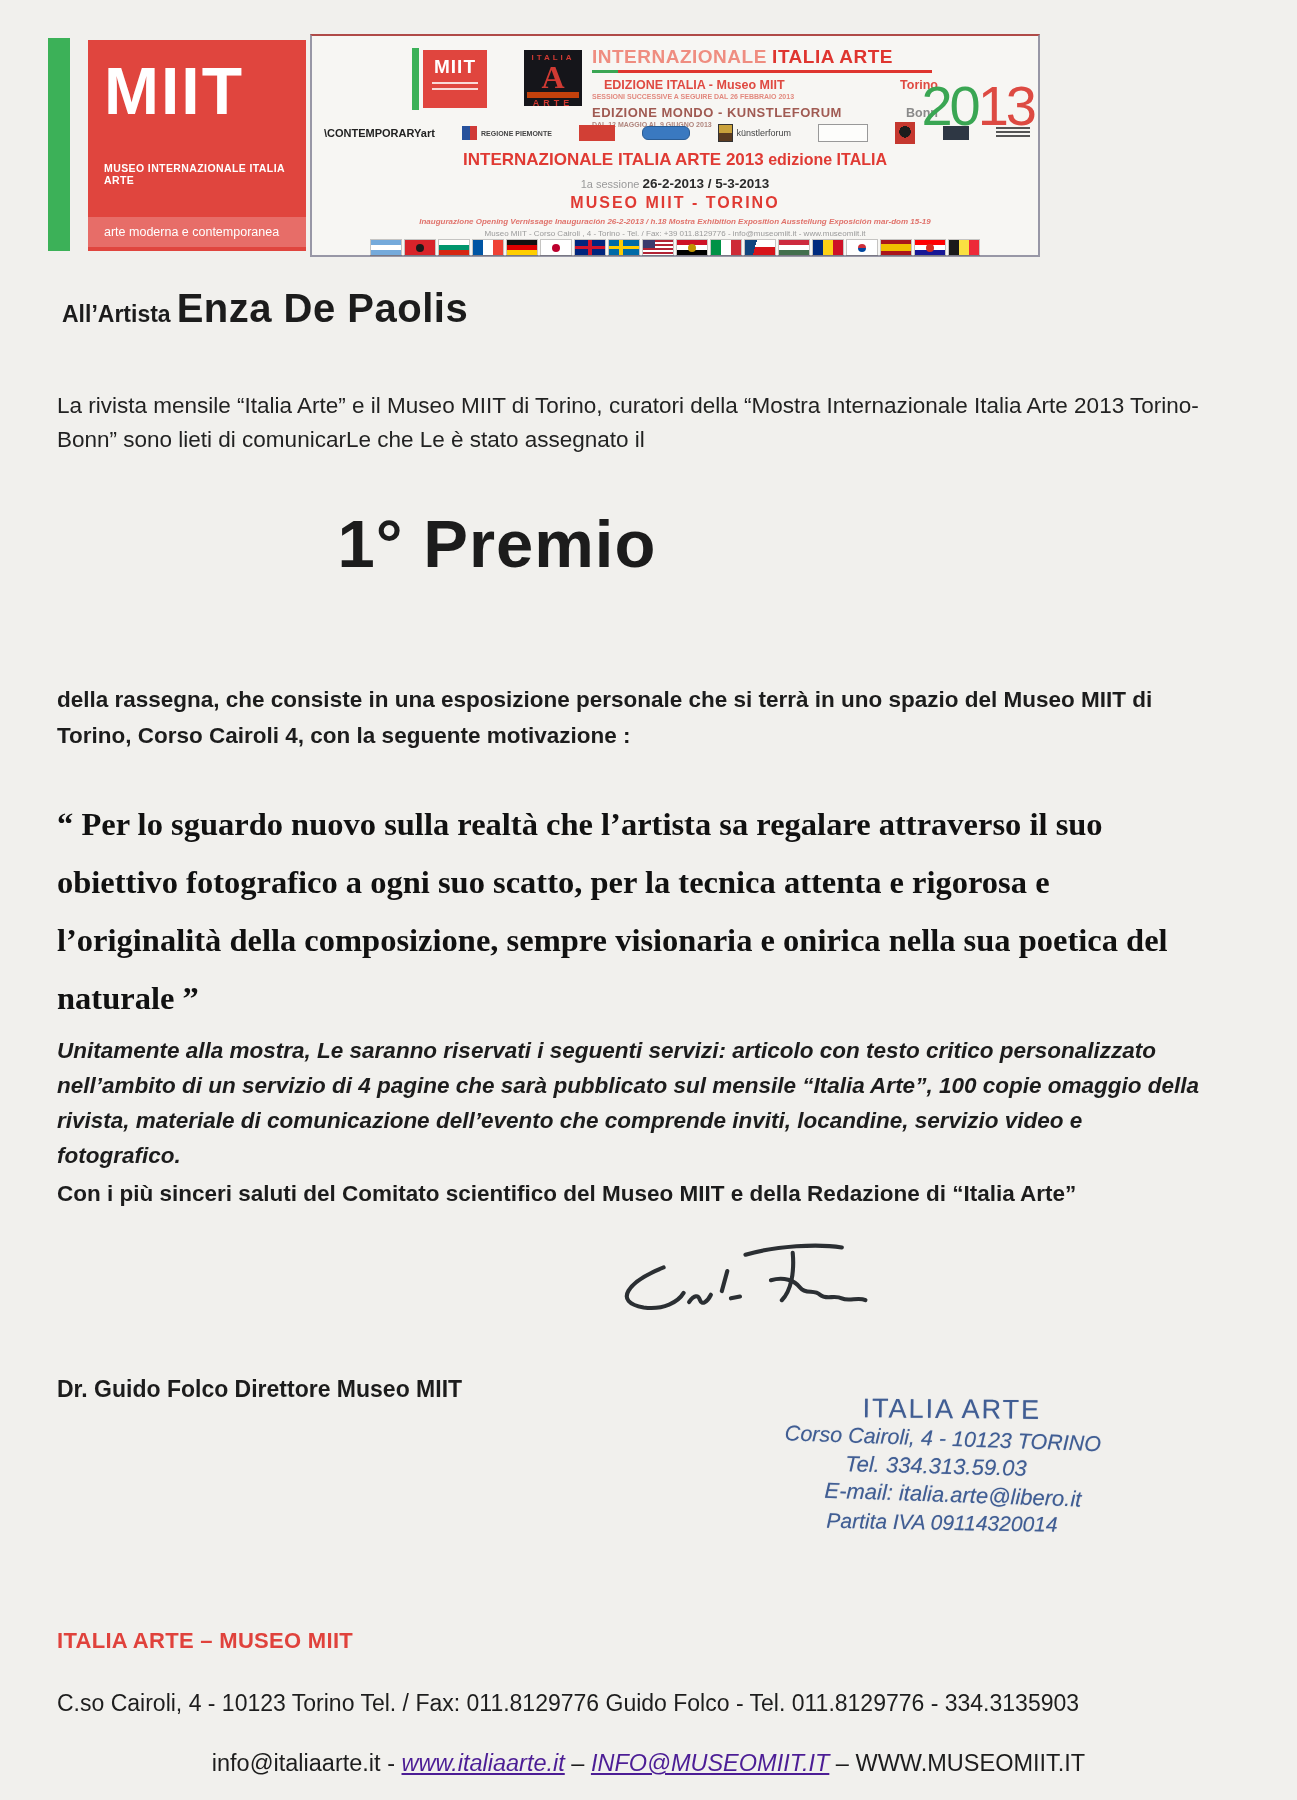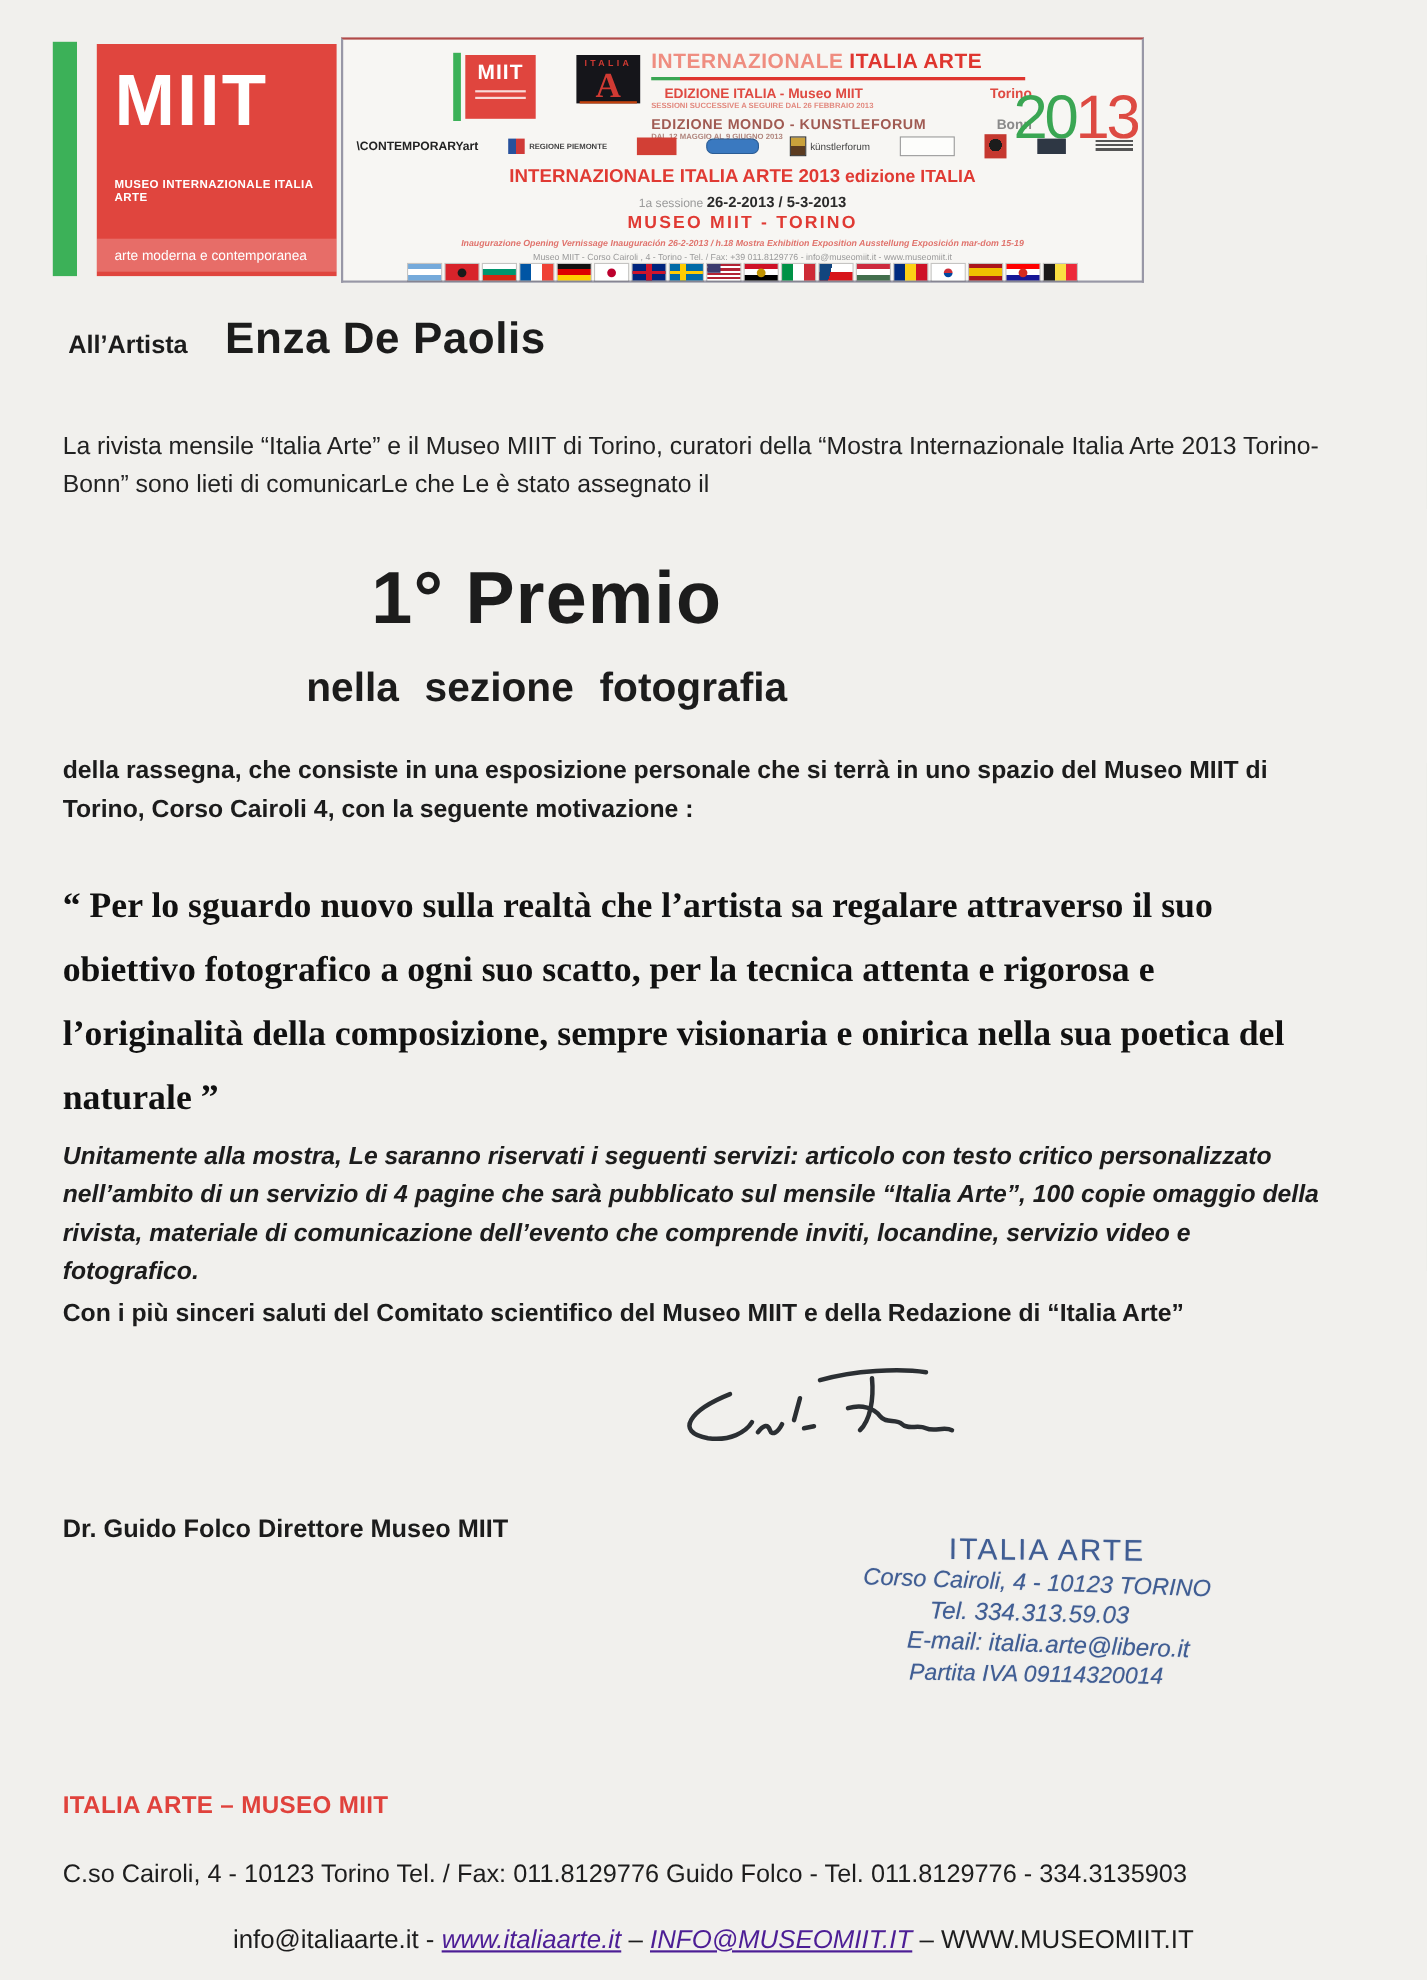--- a/index.html
+++ b/index.html
@@ -15,21 +15,21 @@
   .logo-band{position:absolute;left:0;bottom:4px;width:218px;height:30px;background:rgba(255,255,255,.22);display:flex;align-items:center;}
   .logo-band span{margin-left:16px;font-size:12.5px;color:#fff;}
 
   
   .banner{position:absolute;left:310px;top:34px;width:730px;height:223px;background:#f7f6f3;border:2px solid #9897a6;border-top-color:#b04a48;box-sizing:border-box;}
   .banner-miit{position:absolute;left:100px;top:12px;width:78px;height:62px;}
   .banner-miit .gb{position:absolute;left:0;top:0;width:7px;height:62px;background:#3cb158;}
   .banner-miit .rb{position:absolute;left:11px;top:2px;width:64px;height:58px;background:#e0453e;color:#fff;text-align:center;}
   .banner-miit .rb .ac{font-size:19px;font-weight:bold;letter-spacing:1px;margin-top:6px;}
   .banner-miit .rb i{display:block;height:2px;background:rgba(255,255,255,.8);margin:4px 9px 0 9px;}
-  .ia-logo{position:absolute;left:212px;top:14px;width:58px;height:44px;background:#15151a;color:#d03a33;text-align:center;overflow:hidden;}
+  .ia-logo{position:absolute;left:212px;top:14px;width:58px;height:56px;background:#15151a;color:#d03a33;text-align:center;overflow:hidden;}
   .ia-top{font-size:8px;font-weight:bold;letter-spacing:3px;margin-top:3px;}
   .ia-letter{font-family:"Liberation Serif",serif;font-size:32px;font-weight:bold;line-height:30px;}
   .ia-bottom{font-size:9px;font-weight:bold;letter-spacing:4px;border-top:6px solid #c2410c;margin:0 3px;}
   .banner-title{position:absolute;left:280px;top:10px;width:352px;}
   .bt-line1{font-size:19px;font-weight:bold;white-space:nowrap;}
   .bt-w1{color:#ef8d80;letter-spacing:.5px;}
   .bt-w2{color:#df352f;letter-spacing:.5px;}
   .bt-rule{margin-top:2px;height:3px;width:340px;background:linear-gradient(90deg,#3aa653 0 26px,#df352f 26px);}
   .bt-row{display:flex;justify-content:space-between;width:346px;margin-top:5px;align-items:baseline;}
   .bt-ed1{font-size:12.5px;font-weight:bold;color:#df4a42;padding-left:12px;}
@@ -60,21 +60,21 @@
   .bc-session b{font-size:13.5px;color:#2a2a2a;}
   .bc-venue{top:158px;font-size:16px;font-weight:bold;color:#e03a33;letter-spacing:2px;}
   .bc-open{top:181px;font-size:8px;font-style:italic;font-weight:bold;color:#e0736c;}
   .bc-addr{top:193px;font-size:8px;color:#9a9a9a;}
   .flags-row{position:absolute;left:0;right:0;top:204px;display:flex;justify-content:center;gap:4px;}
   .flag{position:relative;width:30px;height:15px;outline:1px solid rgba(0,0,0,.2);}
   .flag-emblem{position:absolute;left:50%;top:50%;width:8px;height:8px;border-radius:50%;transform:translate(-50%,-50%);}
 
   
   .abs{position:absolute;}
-  .salutation{left:62px;top:286px;display:flex;align-items:baseline;gap:34px;}
+  .salutation{left:62px;top:286px;display:flex;align-items:baseline;gap:6px;}
   .salutation .lbl{font-size:23px;font-weight:bold;}
   .salutation .name{font-size:40px;font-weight:bold;letter-spacing:.5px;}
   .intro{left:57px;top:366px;width:1148px;font-size:22.5px;line-height:34px;color:#222;}
   .award-title{left:57px;top:505px;width:880px;text-align:center;font-size:67px;font-weight:bold;letter-spacing:1px;}
   .award-section{left:57px;top:604px;width:880px;text-align:center;font-size:37px;font-weight:bold;word-spacing:13px;}
   .award-detail{left:57px;top:659px;width:1150px;font-size:22.5px;font-weight:bold;line-height:36px;}
   .motivation{left:57px;top:762px;width:1155px;font-family:"Liberation Serif",serif;font-size:32.5px;font-weight:bold;line-height:58px;color:#111;}
   .services{left:57px;top:1010px;width:1155px;font-size:22.5px;font-weight:bold;font-style:italic;line-height:35px;}
   .closing{left:57px;top:1158px;width:1155px;font-size:22.5px;font-weight:bold;}
   .signature{left:560px;top:1222px;}
@@ -205,21 +205,20 @@
   </header>
 
   <div class="abs salutation">
     <span class="lbl">All’Artista</span>
     <span class="name">Enza De Paolis</span>
   </div>
 
   <p class="abs intro">La rivista mensile “Italia Arte” e il Museo MIIT di Torino, curatori della “Mostra Internazionale Italia Arte 2013 Torino-Bonn” sono lieti di comunicarLe che Le è stato assegnato il</p>
 
   <div class="abs award-title">1° Premio</div>
-  <div class="abs award-section">nella sezione fotografia</div>
   <p class="abs award-detail">della rassegna, che consiste in una esposizione personale che si  terrà in uno spazio del Museo MIIT di Torino, Corso Cairoli 4, con la seguente motivazione :</p>
 
   <p class="abs motivation">“  Per lo sguardo nuovo sulla realtà che l’artista sa regalare attraverso il suo obiettivo fotografico a ogni suo scatto, per la tecnica attenta e rigorosa e l’originalità della composizione, sempre visionaria e onirica nella sua poetica del naturale ”</p>
 
   <p class="abs services">Unitamente alla mostra, Le saranno riservati i seguenti servizi: articolo con testo critico personalizzato nell’ambito di un servizio di 4 pagine che sarà pubblicato sul mensile “Italia Arte”, 100 copie omaggio della rivista, materiale di comunicazione dell’evento che comprende inviti, locandine, servizio video e fotografico.</p>
   <p class="abs closing">Con i più sinceri saluti del Comitato scientifico del Museo MIIT e della Redazione di “Italia Arte”</p>
 
   <div class="abs signature">
     <svg width="360" height="100" viewBox="0 0 360 110">
       <g fill="none" stroke="#2b2f33" stroke-width="4.5" stroke-linecap="round" stroke-linejoin="round">

